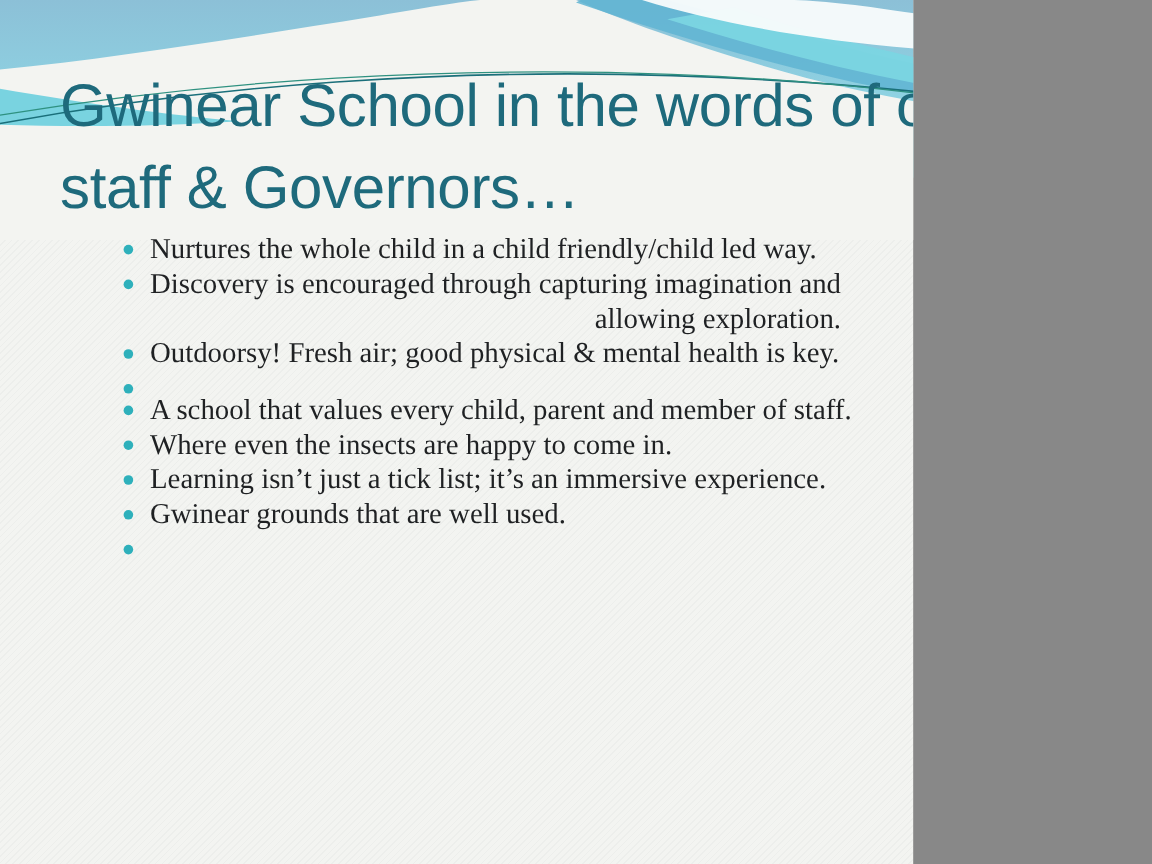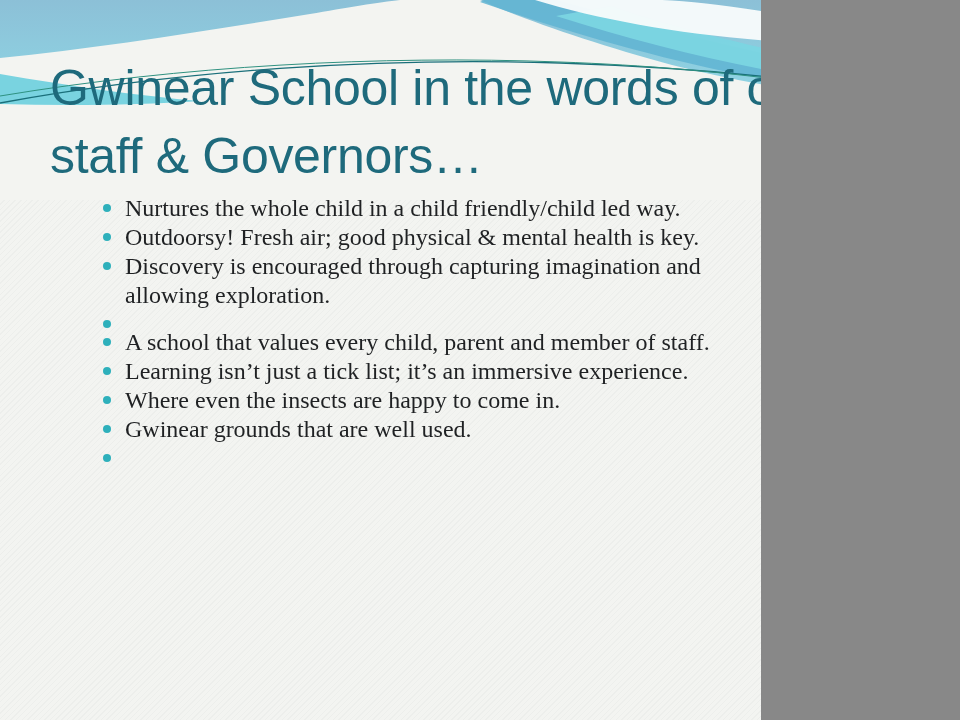--- a/index.html
+++ b/index.html
@@ -33,21 +33,21 @@
     position:absolute; left:50px; top:54px; width:880px; margin:0;
     font-size:50px; line-height:68px; font-weight:400; letter-spacing:-0.3px;
     color:var(--title); white-space:pre-line;
   }
   .bullets{
     position:absolute; left:103px; top:194px; width:700px;
     margin:0; padding:0; list-style:none;
     font-family:"Liberation Serif", serif;
     font-size:24px; line-height:29px; color:var(--body-text);
   }
-  .bullets li{display:flex; align-items:flex-start; margin:0;}
+  .bullets li{display:flex; align-items:flex-start; margin:0;text-align:right;}
   .dot{
     flex:0 0 auto; width:8px; height:8px; border-radius:50%;
     background:var(--bullet-dot); margin:10px 14px 0 0;
   }
   .btxt{white-space:pre-line;}
 </style>
 </head>
 <body>
 
 <div class="slide">
@@ -88,41 +88,41 @@
 staff &amp; Governors…</h1>
 
   <ul class="bullets">
 
   <li>
       <span class="dot"></span>
       <span class="btxt">Nurtures the whole child in a child friendly/child led way.</span>
     </li>
       <li>
       <span class="dot"></span>
-      <span class="btxt">Outdoorsy! Fresh air; good physical &amp; mental health is key.</span>
+      <span class="btxt">Discovery is encouraged through capturing imagination and
+allowing exploration.</span>
     </li>
       <li>
       <span class="dot"></span>
-      <span class="btxt">Discovery is encouraged through capturing imagination and
-allowing exploration.</span>
+      <span class="btxt">Outdoorsy! Fresh air; good physical &amp; mental health is key.</span>
     </li>
       <li>
       <span class="dot"></span>
     </li>
       <li>
       <span class="dot"></span>
       <span class="btxt">A school that values every child, parent and member of staff.</span>
     </li>
       <li>
       <span class="dot"></span>
-      <span class="btxt">Learning isn’t just a tick list; it’s an immersive experience.</span>
+      <span class="btxt">Where even the insects are happy to come in.</span>
     </li>
       <li>
       <span class="dot"></span>
-      <span class="btxt">Where even the insects are happy to come in.</span>
+      <span class="btxt">Learning isn’t just a tick list; it’s an immersive experience.</span>
     </li>
       <li>
       <span class="dot"></span>
       <span class="btxt">Gwinear grounds that are well used.</span>
     </li>
       <li>
       <span class="dot"></span>
     </li>
     </ul>
 

